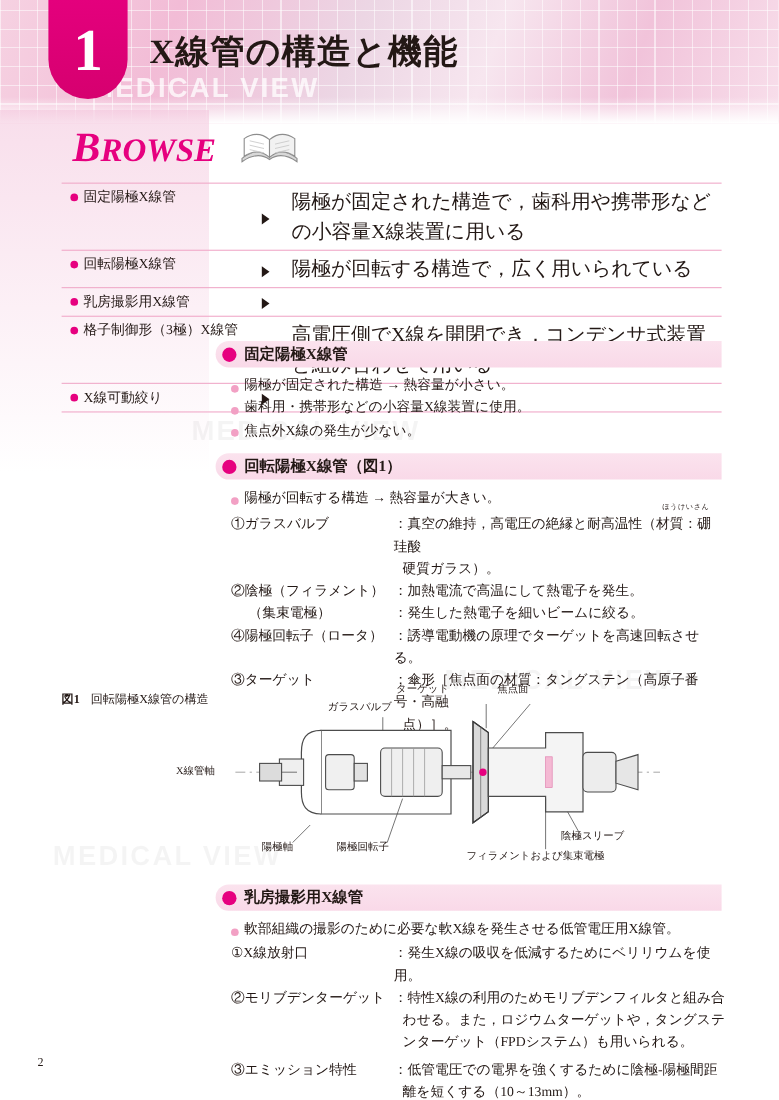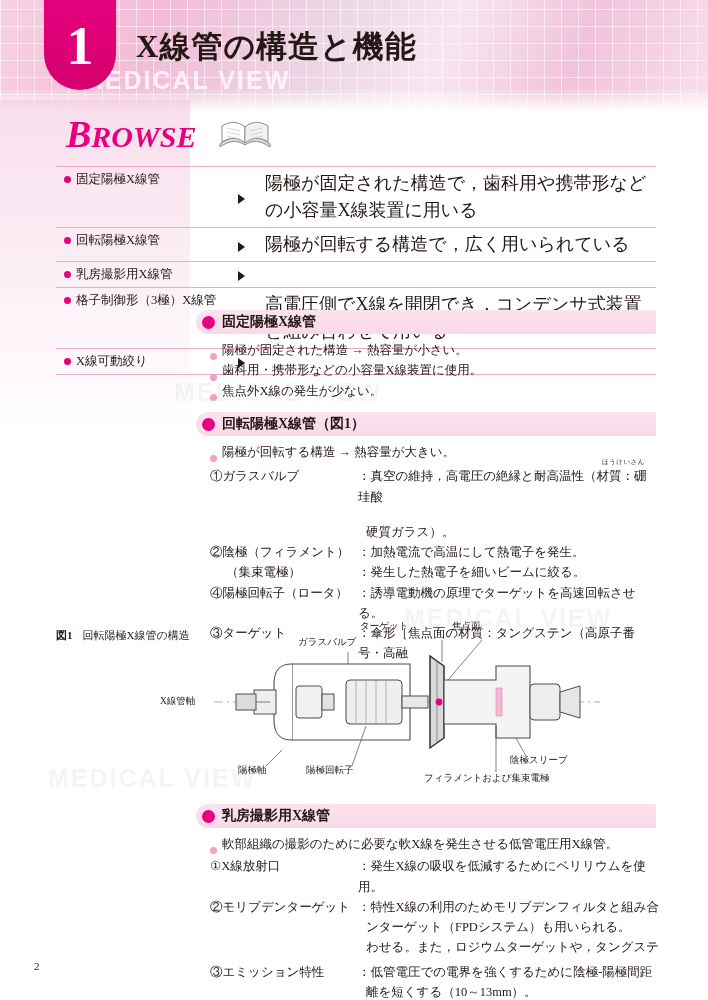--- a/index.html
+++ b/index.html
@@ -167,21 +167,21 @@
     flex: 0 0 auto;
   }
   .sec-head .label {
     font-size: 14px;
     font-weight: 700;
     color: #231815;
   }
 
   
   .blk { position: absolute; font-size: 12.5px; line-height: 1.62; }
-  .li { display: flex; gap: 5px; align-items: flex-end; }
+  .li { display: flex; gap: 5px; align-items: center; }
   .li .dot {
     flex: 0 0 auto; width: 7px; height: 7px; border-radius: 50%;
     background: #f2a0c4; margin-top: 6px;
   }
   .num-row { display: flex; align-items: flex-start; }
   .num-row .k { width: 148px; flex: 0 0 auto; }
   .num-row .k.indent { padding-left: 16px; width: 148px; }
   .num-row .v { flex: 1; }
   .rb { position: relative; }
   .ruby {
@@ -329,21 +329,21 @@
         <span>陽極が回転する構造 → 熱容量が大きい。</span>
       </div>
     <div style="height:4px"></div>
     <div class="num-row">
       <div class="k">①ガラスバルブ</div>
       <div class="v">
         <div class="rb">
           <span>：真空の維持，高電圧の絶縁と耐高温性（材質：硼珪酸</span>
           <span class="ruby" style="left:244px;">ほうけいさん</span>
         </div>
-        <div style="padding-left:8px;margin-top:15px;">硬質ガラス）。</div>
+        <div style="padding-left:8px;">硬質ガラス）。</div>
       </div>
     </div>
     <div class="num-row">
       <div class="k">②陰極（フィラメント）</div>
       <div class="v">：加熱電流で高温にして熱電子を発生。</div>
     </div>
     <div class="num-row">
       <div class="k indent">（集束電極）</div>
       <div class="v">：発生した熱電子を細いビームに絞る。</div>
     </div>
@@ -428,22 +428,22 @@
       </div>
     <div style="height:2px"></div>
     <div class="num-row">
       <div class="k">①X線放射口</div>
       <div class="v">：発生X線の吸収を低減するためにベリリウムを使用。</div>
     </div>
     <div class="num-row">
       <div class="k">②モリブデンターゲット</div>
       <div class="v">
         <div>：特性X線の利用のためモリブデンフィルタと組み合</div>
+        <div style="padding-left:8px;">わせる。また，ロジウムターゲットや，タングステ</div>
         <div style="padding-left:8px;">ンターゲット（FPDシステム）も用いられる。</div>
-        <div style="padding-left:8px;">わせる。また，ロジウムターゲットや，タングステ</div>
       </div>
     </div>
     <div style="height:4px"></div>
     <div class="num-row">
       <div class="k">③エミッション特性</div>
       <div class="v">
         <div>：低管電圧での電界を強くするために陰極-陽極間距</div>
         <div style="padding-left:8px;">離を短くする（10～13mm）。</div>
       </div>
     </div>

